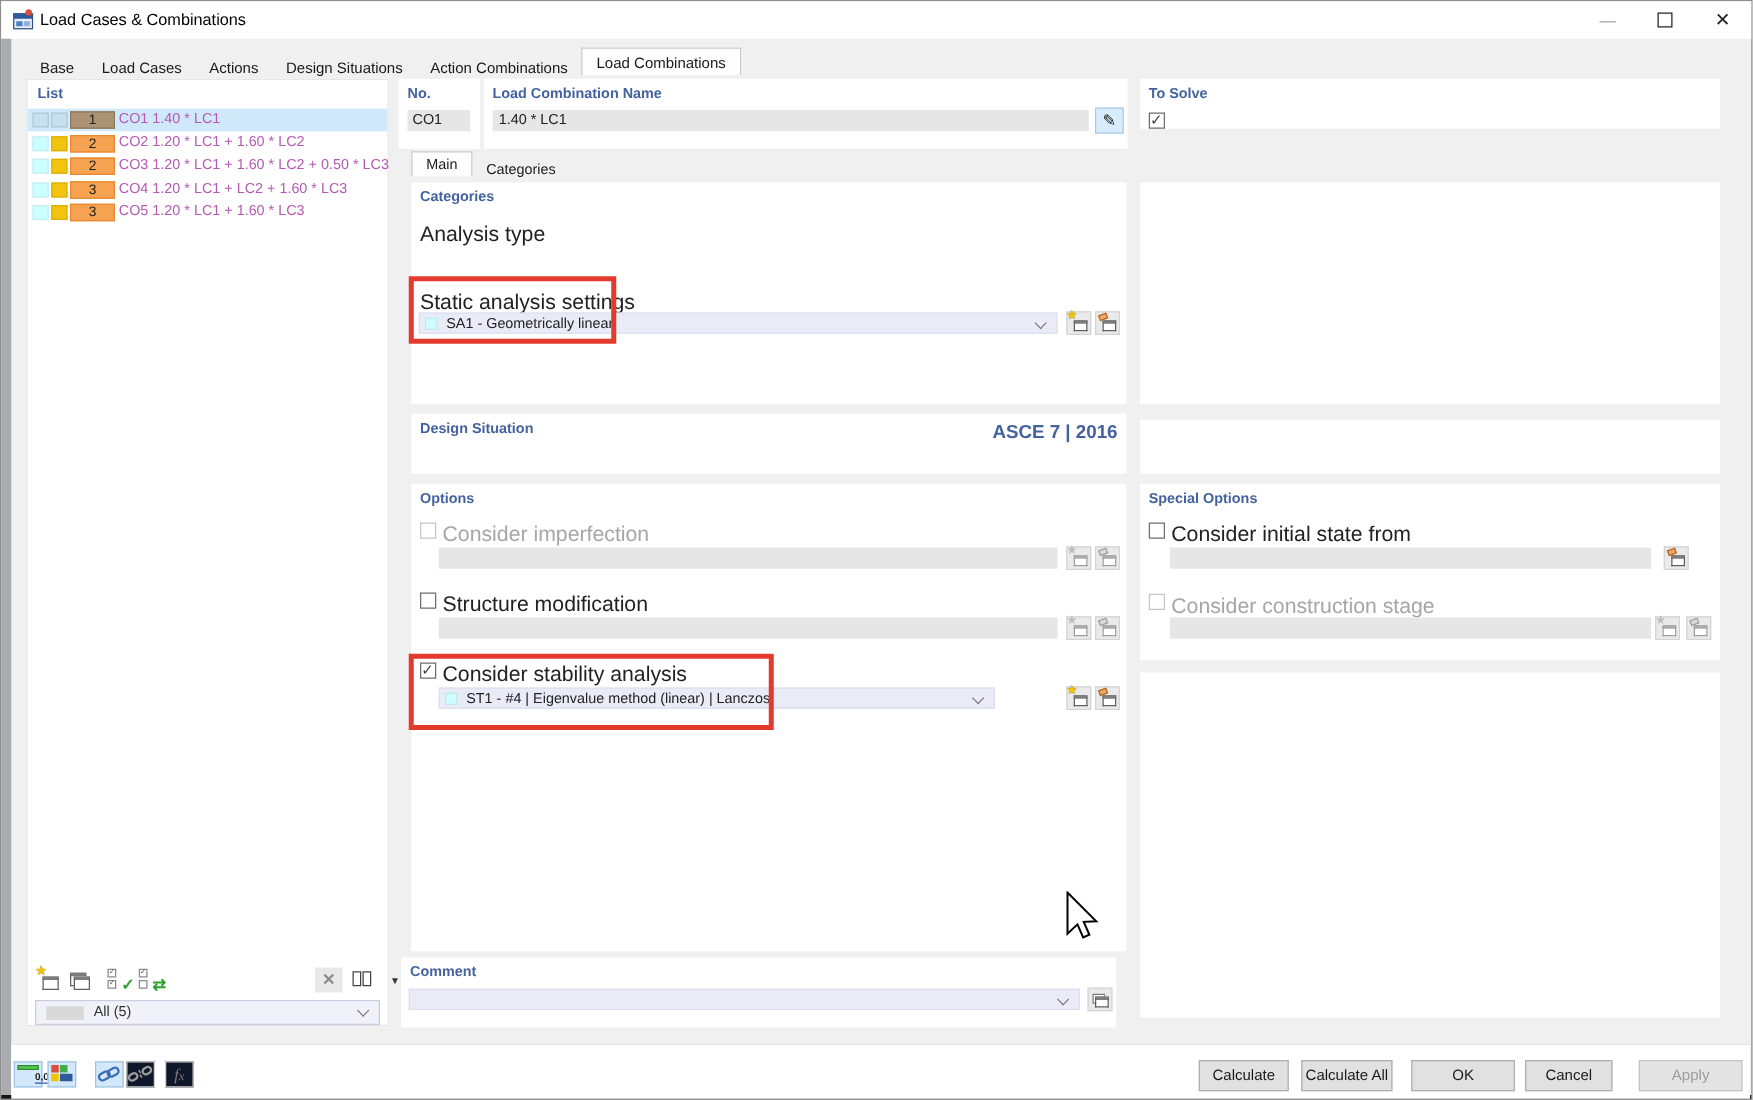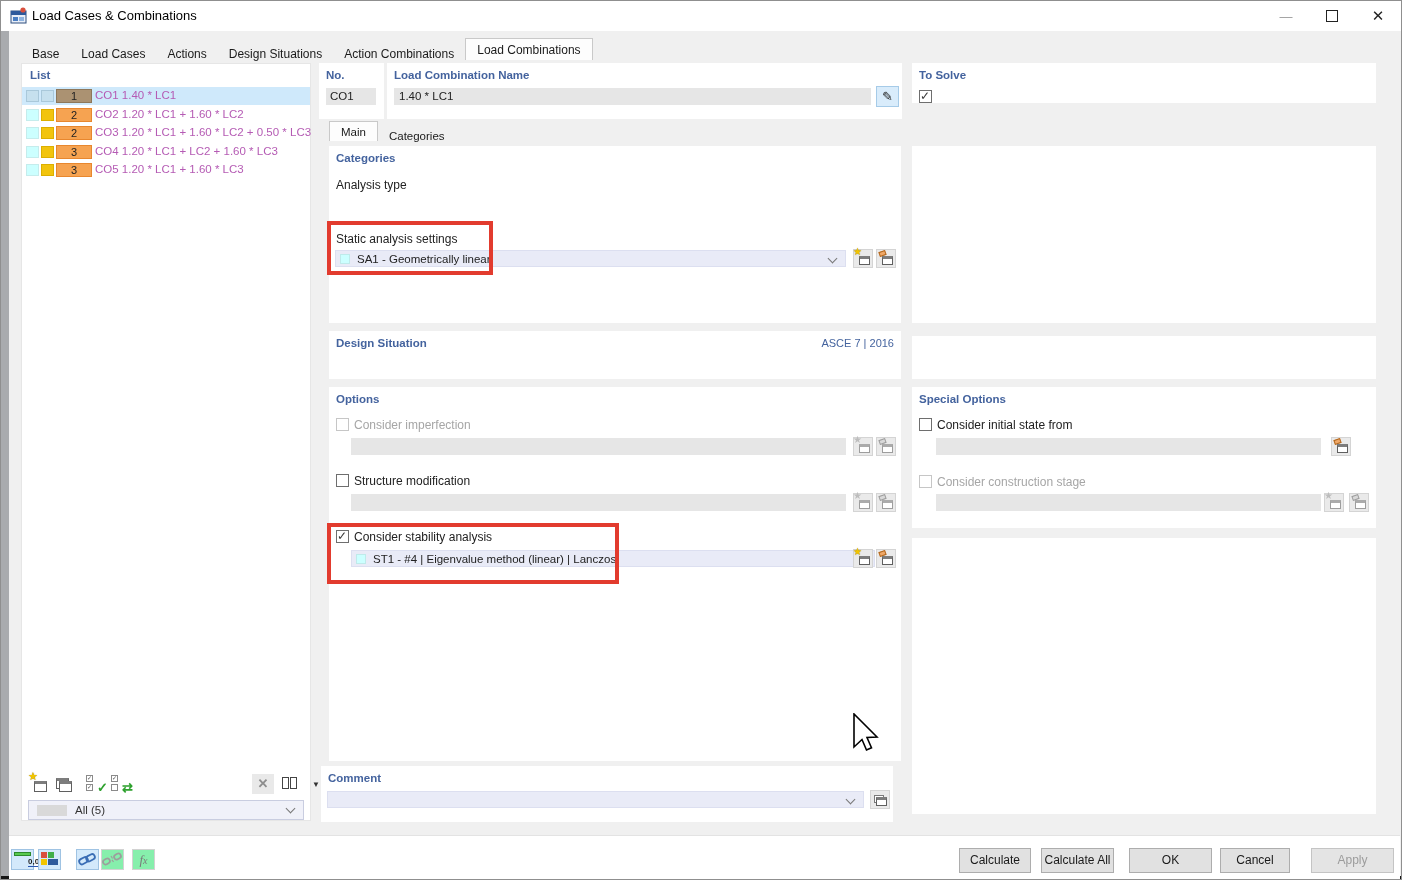--- a/index.html
+++ b/index.html
@@ -18,22 +18,22 @@
   .wb-close{right:0;font-size:15px;}
   .edgestrip{position:absolute;left:0;top:30px;width:8px;bottom:3px;background:#a9abae;}
   .bottomblack{position:absolute;left:0;right:0;bottom:0;height:3px;background:#151515;}
   
   .maintabs{position:absolute;left:20px;top:37px;height:22px;display:flex;font-size:12px;color:#1a1a1a;}
   .mtab{padding:3px 11px 2px 11px;margin-top:6px;}
   .mtab.active{background:#fdfdfd;border:1px solid #c9c9c9;border-bottom:none;margin-top:0;padding-top:4px;}
   
   .panel{position:absolute;background:#fff;box-sizing:border-box;}
   .phead{position:absolute;left:7px;top:6px;font-size:11.5px;font-weight:bold;color:var(--header-blue);}
-  .phead-r{position:absolute;right:7px;top:6px;font-size:11px;font-weight:normal;color:var(--header-blue);}
-  .lbl{position:absolute;font-size:12px;color:#222;}
+  .phead-r{position:absolute;right:7px;top:6px;font-size:15px;font-weight:bold;color:var(--header-blue);}
+  .lbl{position:absolute;font-size:17px;color:#222;}
   .lbl.dis{color:#a6a6a6;}
   .field{position:absolute;height:17px;background:var(--field-bg);font-size:11.5px;color:#222;box-sizing:border-box;}
   .drop{position:absolute;height:17px;background:var(--dropdown-bg);border:1px solid #dcdff0;font-size:11.5px;color:#222;box-sizing:border-box;}
   .ftext{position:absolute;left:21px;top:2px;white-space:nowrap;}
   .csq{position:absolute;left:4px;top:3px;width:10px;height:10px;background:var(--cyan-icon);border:1px solid #bfeaea;box-sizing:border-box;}
   .chev{position:absolute;right:9px;top:4px;width:6px;height:6px;border-right:1.5px solid #777;border-bottom:1.5px solid #777;transform:rotate(45deg);}
   .cb{position:absolute;width:13px;height:13px;background:#fff;border:1px solid #6e6e6e;box-sizing:border-box;}
   .cb.checked::after{content:"✓";position:absolute;left:0;top:-2px;font-size:12px;color:#3c3c3c;}
   .cb.dis{border-color:#c6c6c6;}
   .dsbadge{position:absolute;left:4px;top:2px;width:28px;height:13px;background:var(--orange-badge);border:1px solid var(--orange-badge-border);box-sizing:border-box;font-size:10.5px;text-align:center;line-height:11px;color:#222;}
@@ -74,21 +74,21 @@
   .allsel{position:absolute;left:6px;top:736px;width:276px;height:20px;background:#f0f1f9;border:1px solid #c9cde0;box-sizing:border-box;font-size:11.5px;color:#333;}
   .allsel .sw{position:absolute;left:8px;top:4px;width:30px;height:11px;background:#d9d9d9;}
   .allsel .tx{position:absolute;left:46px;top:3px;}
   
   .redrect{position:absolute;border:4px solid var(--highlight-red);box-sizing:border-box;pointer-events:none;z-index:50;}
   
   .bottombar{position:absolute;left:8px;right:1px;top:834px;height:43px;background:#fff;border-top:1px solid #e3e3e3;}
   .btn{position:absolute;top:847px;height:25px;background:#e1e1e1;border:1px solid #adadad;box-sizing:border-box;font-size:12px;color:#1a1a1a;text-align:center;line-height:22px;z-index:5;}
   .btn.disabled{color:#9c9c9c;border-color:#c4c4c4;background:#e4e4e4;}
   .sic{position:absolute;top:848px;width:23px;height:21px;border:1px solid #9fc3e3;background:#d3e9fb;box-sizing:border-box;z-index:5;}
-  .sic.dis{border-color:#d2d2d2;background:#86efac;}
+  .sic.dis{border-color:#d2d2d2;background:#0f172a;}
   .units .num{position:absolute;left:16px;top:7px;font-size:8px;font-weight:bold;color:#1a1a1a;border-bottom:1px solid #2a56b0;}
   .units .ruler{position:absolute;left:2px;top:2px;width:17px;height:4px;background:#57c94f;border:1px solid #2c8a2c;box-sizing:border-box;}
   .disp span{position:absolute;width:6px;height:6px;}
   .fxi{font-family:"Liberation Serif",serif;font-style:italic;color:#7a7a7a;font-size:13px;text-align:center;line-height:19px;}
   .cursor{position:absolute;z-index:99;pointer-events:none;}
 </style>
 </head>
 <body>
 
 <div class="win">
@@ -255,21 +255,21 @@
         <span class="star">★</span>
         <span class="frame"></span>
       </div>
     <div class="ibtn dis" style="left:547px;top:106px">
         <span class="hand"></span>
         <span class="frame"></span>
       </div>
 
     <div class="cb checked" style="left:7px;top:143px"></div>
     <div class="lbl" style="left:25px;top:143px">Consider stability analysis</div>
-    <div class="drop" style="left:22px;top:163px;width:524px">
+    <div class="drop" style="left:22px;top:163px;width:445px">
       <span class="csq"></span>
       <span class="ftext">ST1 - #4 | Eigenvalue method (linear) | Lanczos</span>
       <span class="chev"></span>
     </div>
     <div class="ibtn" style="left:524px;top:162px">
         <span class="star">★</span>
         <span class="frame"></span>
       </div>
     <div class="ibtn" style="left:547px;top:162px">
         <span class="hand"></span>

